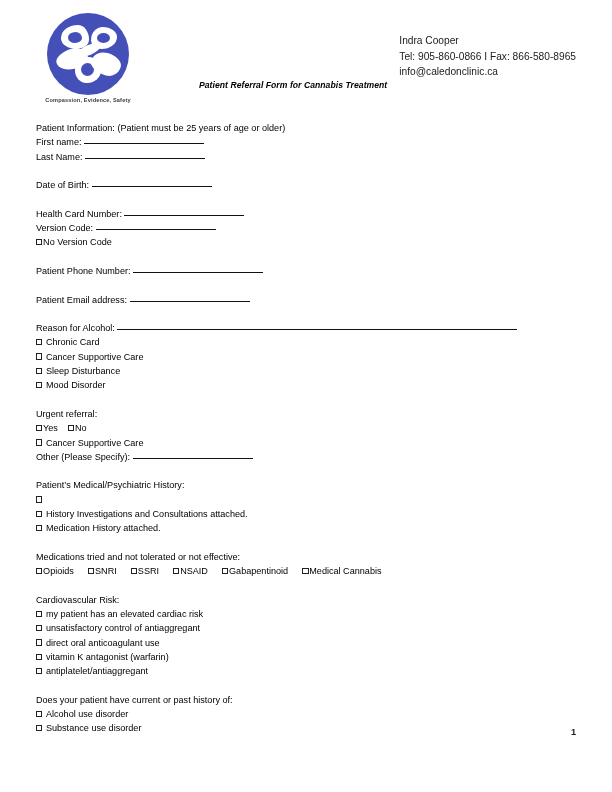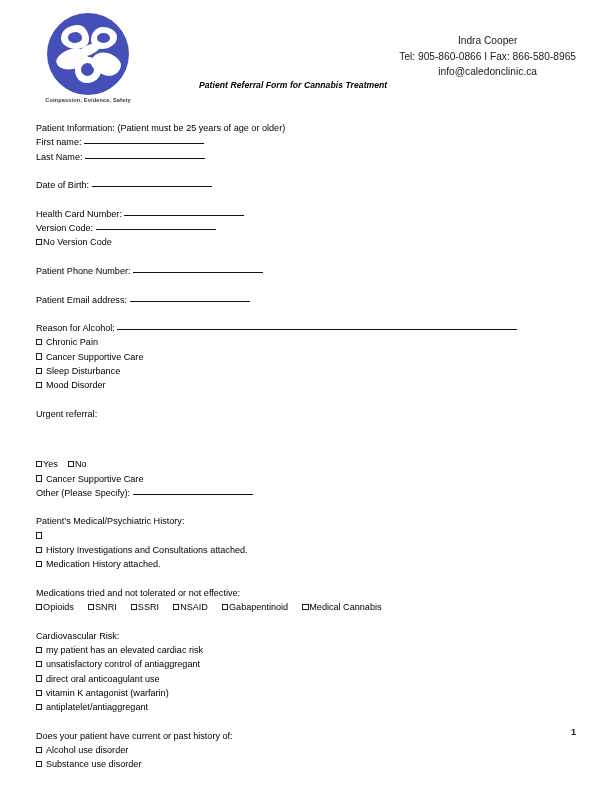--- a/index.html
+++ b/index.html
@@ -98,21 +98,21 @@
     font-size: 5.6px;
     font-weight: bold;
     letter-spacing: 0.15px;
     color: #3a3a3a;
     white-space: nowrap;
   }
   #contact-block {
     position: absolute;
     right: 36px;
     top: 33px;
-    text-align: center;
+    text-align: left;
     font-size: 10.2px;
     line-height: 15.5px;
     color: #1a1a1a;
   }
   #contact-block .line { white-space: nowrap; }
   #form-title {
     position: absolute;
     left: 199px;
     top: 80px;
     font-size: 8.6px;
@@ -149,21 +149,21 @@
     height: 6.4px;
     border: 0.8px solid #222222;
     vertical-align: 0px;
     margin-right: 3.5px;
     background: #ffffff;
     box-sizing: border-box;
   }
   .cb.tight { margin-right: 0.7px; }
   .opt { display: inline-block; }
   .opt + .opt { margin-left: 14px; }
-  .opt.narrow + .opt.narrow { margin-left: 10px; margin-top: 36px; }
+  .opt.narrow + .opt.narrow { margin-left: 10px; }
 
   
   #page-number {
     position: absolute;
     right: 36px;
     top: 727px;
     font-size: 9.2px;
     font-weight: bold;
     color: #222222;
   }
@@ -255,21 +255,21 @@
     </div>
 
     <div class="gap"></div>
 
     <div class="section">
       <div class="row">
         <span class="lbl">Reason for Alcohol:</span>
         <span class="rule" style="width:400px;"></span>
       </div>
       <div class="row">
-        <span class="cb"></span><span>Chronic Pain</span>
+        <span class="cb"></span><span>Chronic Card</span>
       </div>
       <div class="row">
         <span class="cb"></span><span>Cancer Supportive Care</span>
       </div>
       <div class="row">
         <span class="cb"></span><span>Sleep Disturbance</span>
       </div>
       <div class="row">
         <span class="cb"></span><span>Mood Disorder</span>
       </div>

